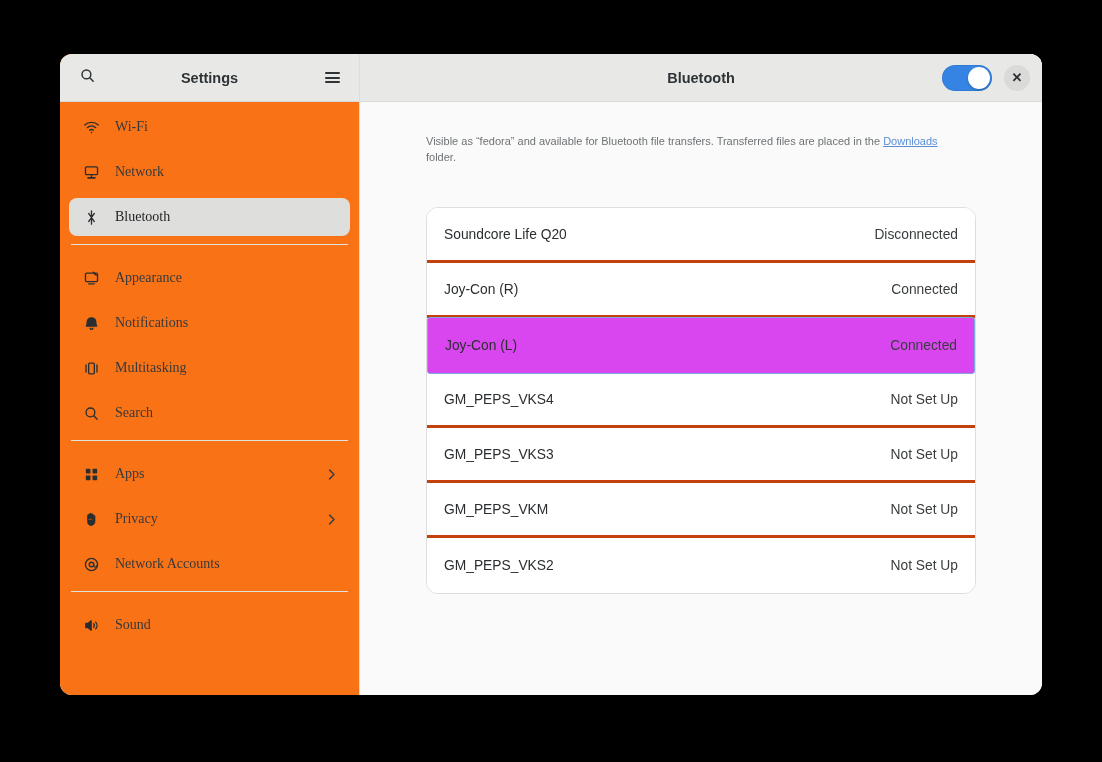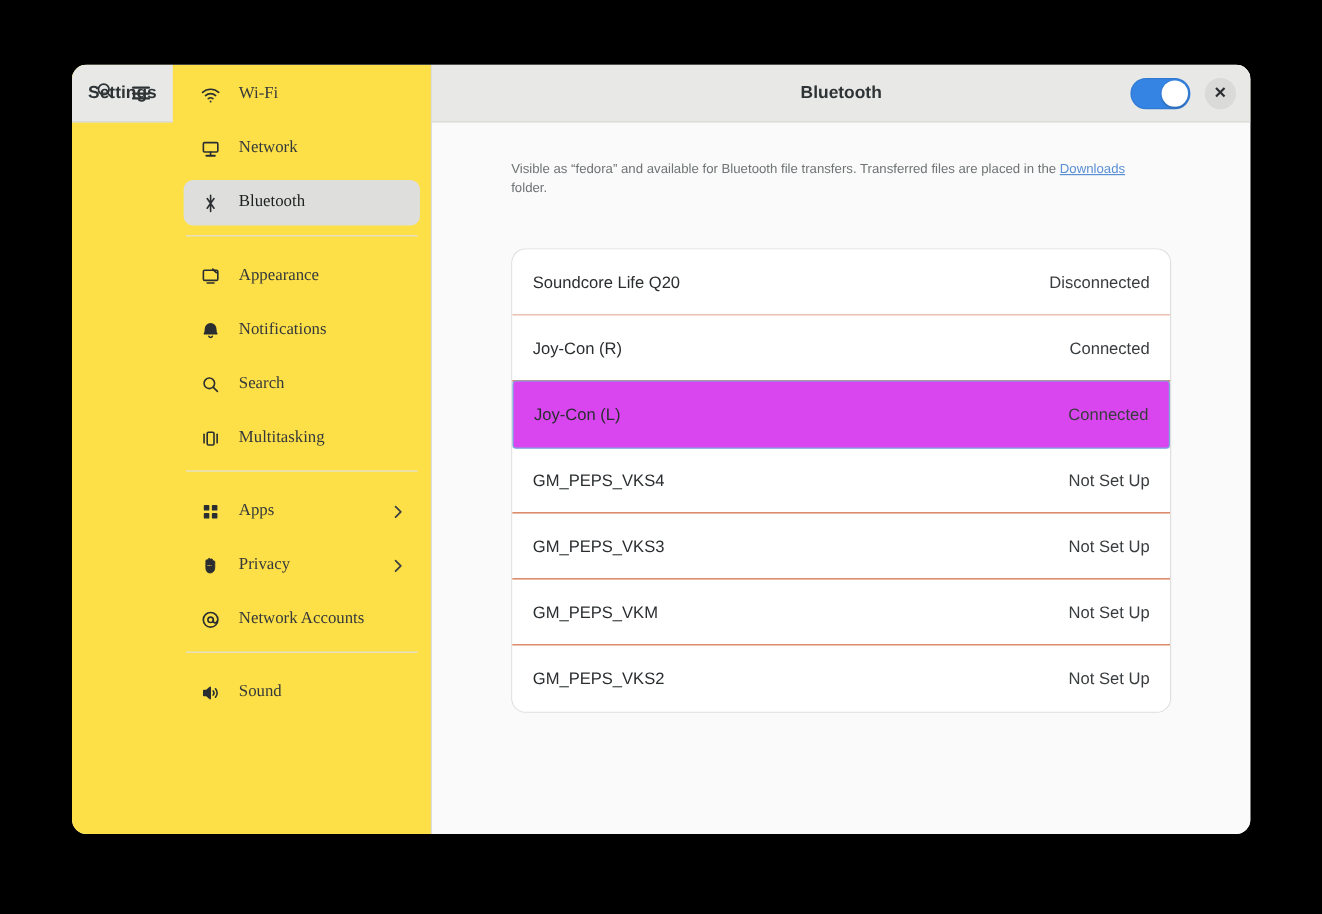--- a/index.html
+++ b/index.html
@@ -21,24 +21,24 @@
     background: #fafafa;
     border-radius: 12px;
     overflow: hidden;
     display: flex;
   }
 
   
   #sidebar {
     width: 300px;
     height: 100%;
-    background: #fde047;
+    background: #f97316;
     border-right: 1px solid #dcdcda;
     display: flex;
-    flex-direction: row;
+    flex-direction: column;
   }
 
   .sidebar-header {
     height: 48px;
     min-height: 48px;
     background: #e8e8e6;
     border-bottom: 1px solid #d8d8d6;
     display: flex;
     align-items: center;
     padding: 0 12px;
@@ -231,21 +231,21 @@
     border: 1px solid #dededc;
     border-radius: 12px;
     overflow: visible;
   }
 
   .device-row {
     display: flex;
     align-items: center;
     height: 55px;
     padding: 0 17px;
-    border-bottom: 1px solid #c2410c;
+    border-bottom: 3px solid #c2410c;
     cursor: pointer;
     position: relative;
     background: #ffffff;
   }
   .device-row:first-child { border-radius: 11px 11px 0 0; }
   .device-row:last-child { border-bottom: none; border-radius: 0 0 11px 11px; }
 
   .device-row.focused {
     border: 1px solid #7aa9e0;
     border-radius: 3px;
@@ -338,35 +338,35 @@
             <svg width="17" height="17" viewBox="0 0 24 24" fill="none" stroke="#2b2e30" stroke-width="1.9" stroke-linecap="round" stroke-linejoin="round">
               <path d="M6 10a6 6 0 0 1 12 0c0 4 1.3 5.6 1.3 5.6H4.7S6 14 6 10z" fill="#2b2e30" stroke="#2b2e30"></path>
               <path d="M10 18.6a2.1 2.1 0 0 0 4 0"></path>
             </svg>
           </span>
           <span class="nav-label">Notifications</span>
         </div>
         <div class="nav-item">
           <span class="nav-icon">
             <svg width="17" height="17" viewBox="0 0 24 24" fill="none" stroke="#2b2e30" stroke-width="1.9" stroke-linecap="round" stroke-linejoin="round">
-              <circle cx="10.5" cy="10.5" r="6.2"></circle>
-              <line x1="15.2" y1="15.2" x2="20" y2="20"></line>
-            </svg>
-          </span>
-          <span class="nav-label">Search</span>
-        </div>
-        <div class="nav-item">
-          <span class="nav-icon">
-            <svg width="17" height="17" viewBox="0 0 24 24" fill="none" stroke="#2b2e30" stroke-width="1.9" stroke-linecap="round" stroke-linejoin="round">
               <rect x="8" y="4.5" width="8" height="15" rx="1.5"></rect>
               <line x1="4.3" y1="7" x2="4.3" y2="17"></line>
               <line x1="19.7" y1="7" x2="19.7" y2="17"></line>
             </svg>
           </span>
           <span class="nav-label">Multitasking</span>
+        </div>
+        <div class="nav-item">
+          <span class="nav-icon">
+            <svg width="17" height="17" viewBox="0 0 24 24" fill="none" stroke="#2b2e30" stroke-width="1.9" stroke-linecap="round" stroke-linejoin="round">
+              <circle cx="10.5" cy="10.5" r="6.2"></circle>
+              <line x1="15.2" y1="15.2" x2="20" y2="20"></line>
+            </svg>
+          </span>
+          <span class="nav-label">Search</span>
         </div>
         <div class="nav-divider"></div>
         <div class="nav-item">
           <span class="nav-icon">
             <svg width="17" height="17" viewBox="0 0 24 24" fill="none" stroke="#2b2e30" stroke-width="1.9" stroke-linecap="round" stroke-linejoin="round">
               <rect x="4" y="4" width="6.5" height="6.5" rx="1" fill="#2b2e30" stroke="none"></rect>
               <rect x="13.5" y="4" width="6.5" height="6.5" rx="1" fill="#2b2e30" stroke="none"></rect>
               <rect x="4" y="13.5" width="6.5" height="6.5" rx="1" fill="#2b2e30" stroke="none"></rect>
               <rect x="13.5" y="13.5" width="6.5" height="6.5" rx="1" fill="#2b2e30" stroke="none"></rect>
             </svg>

